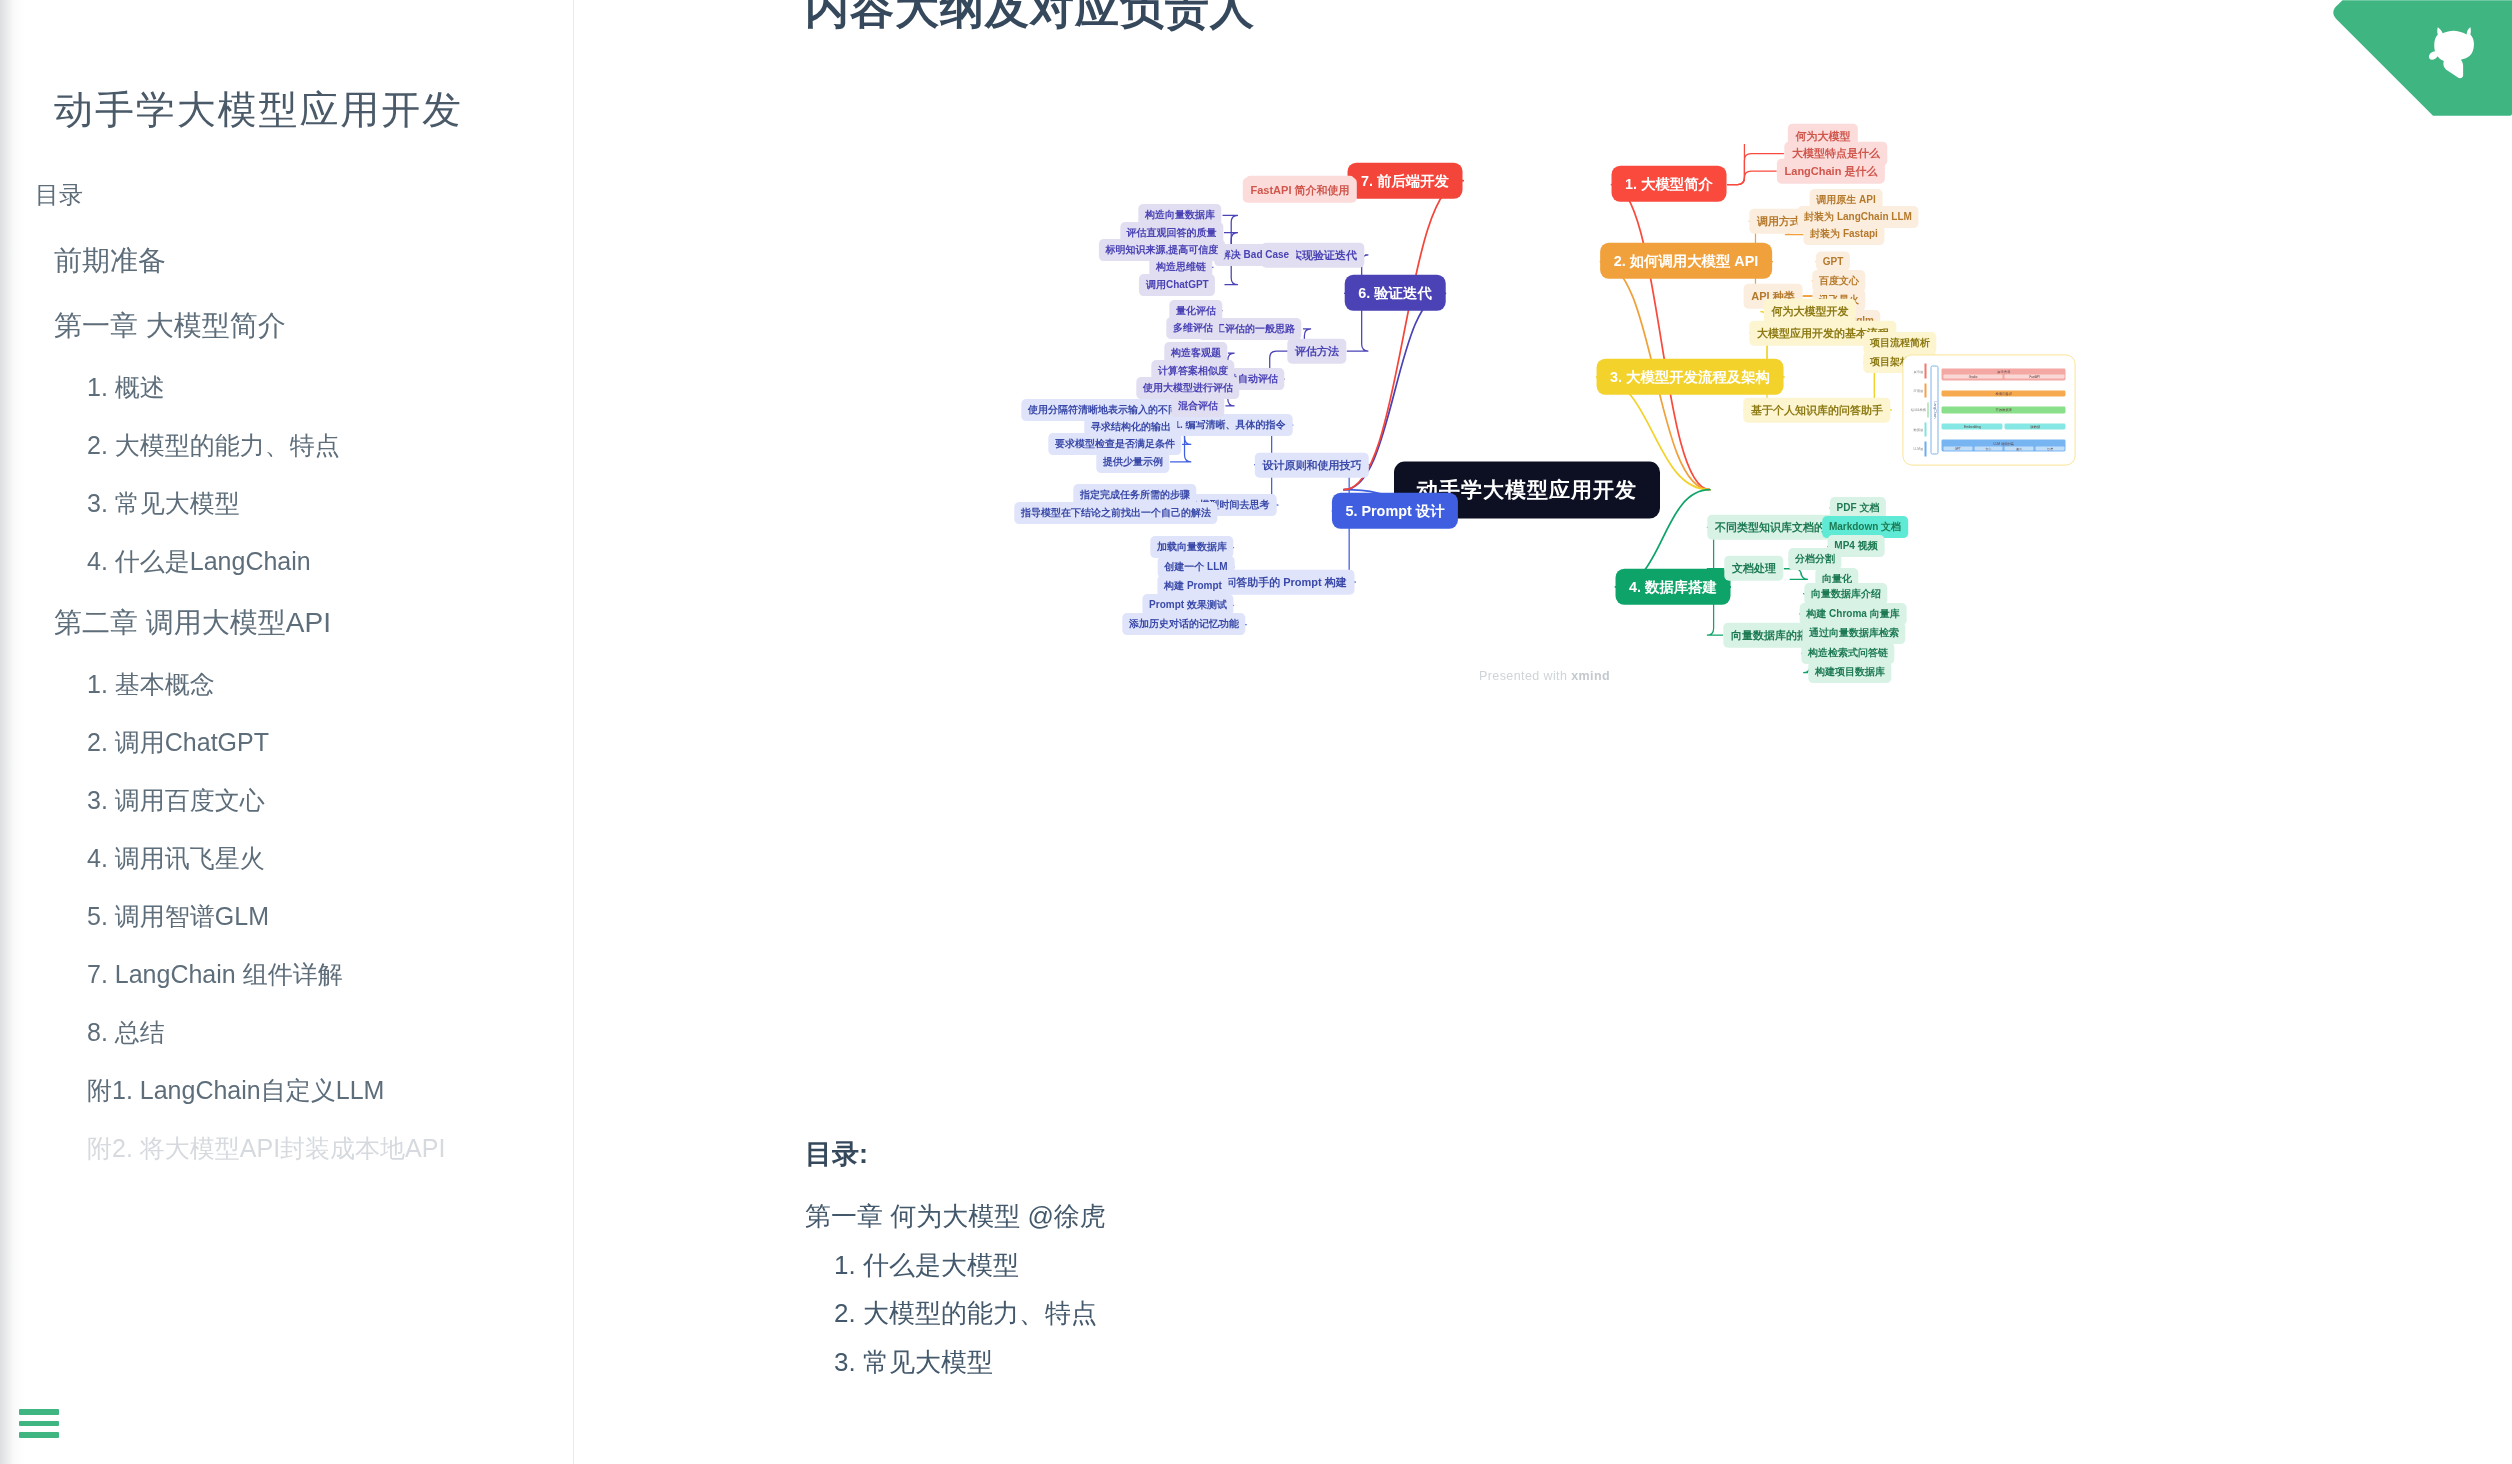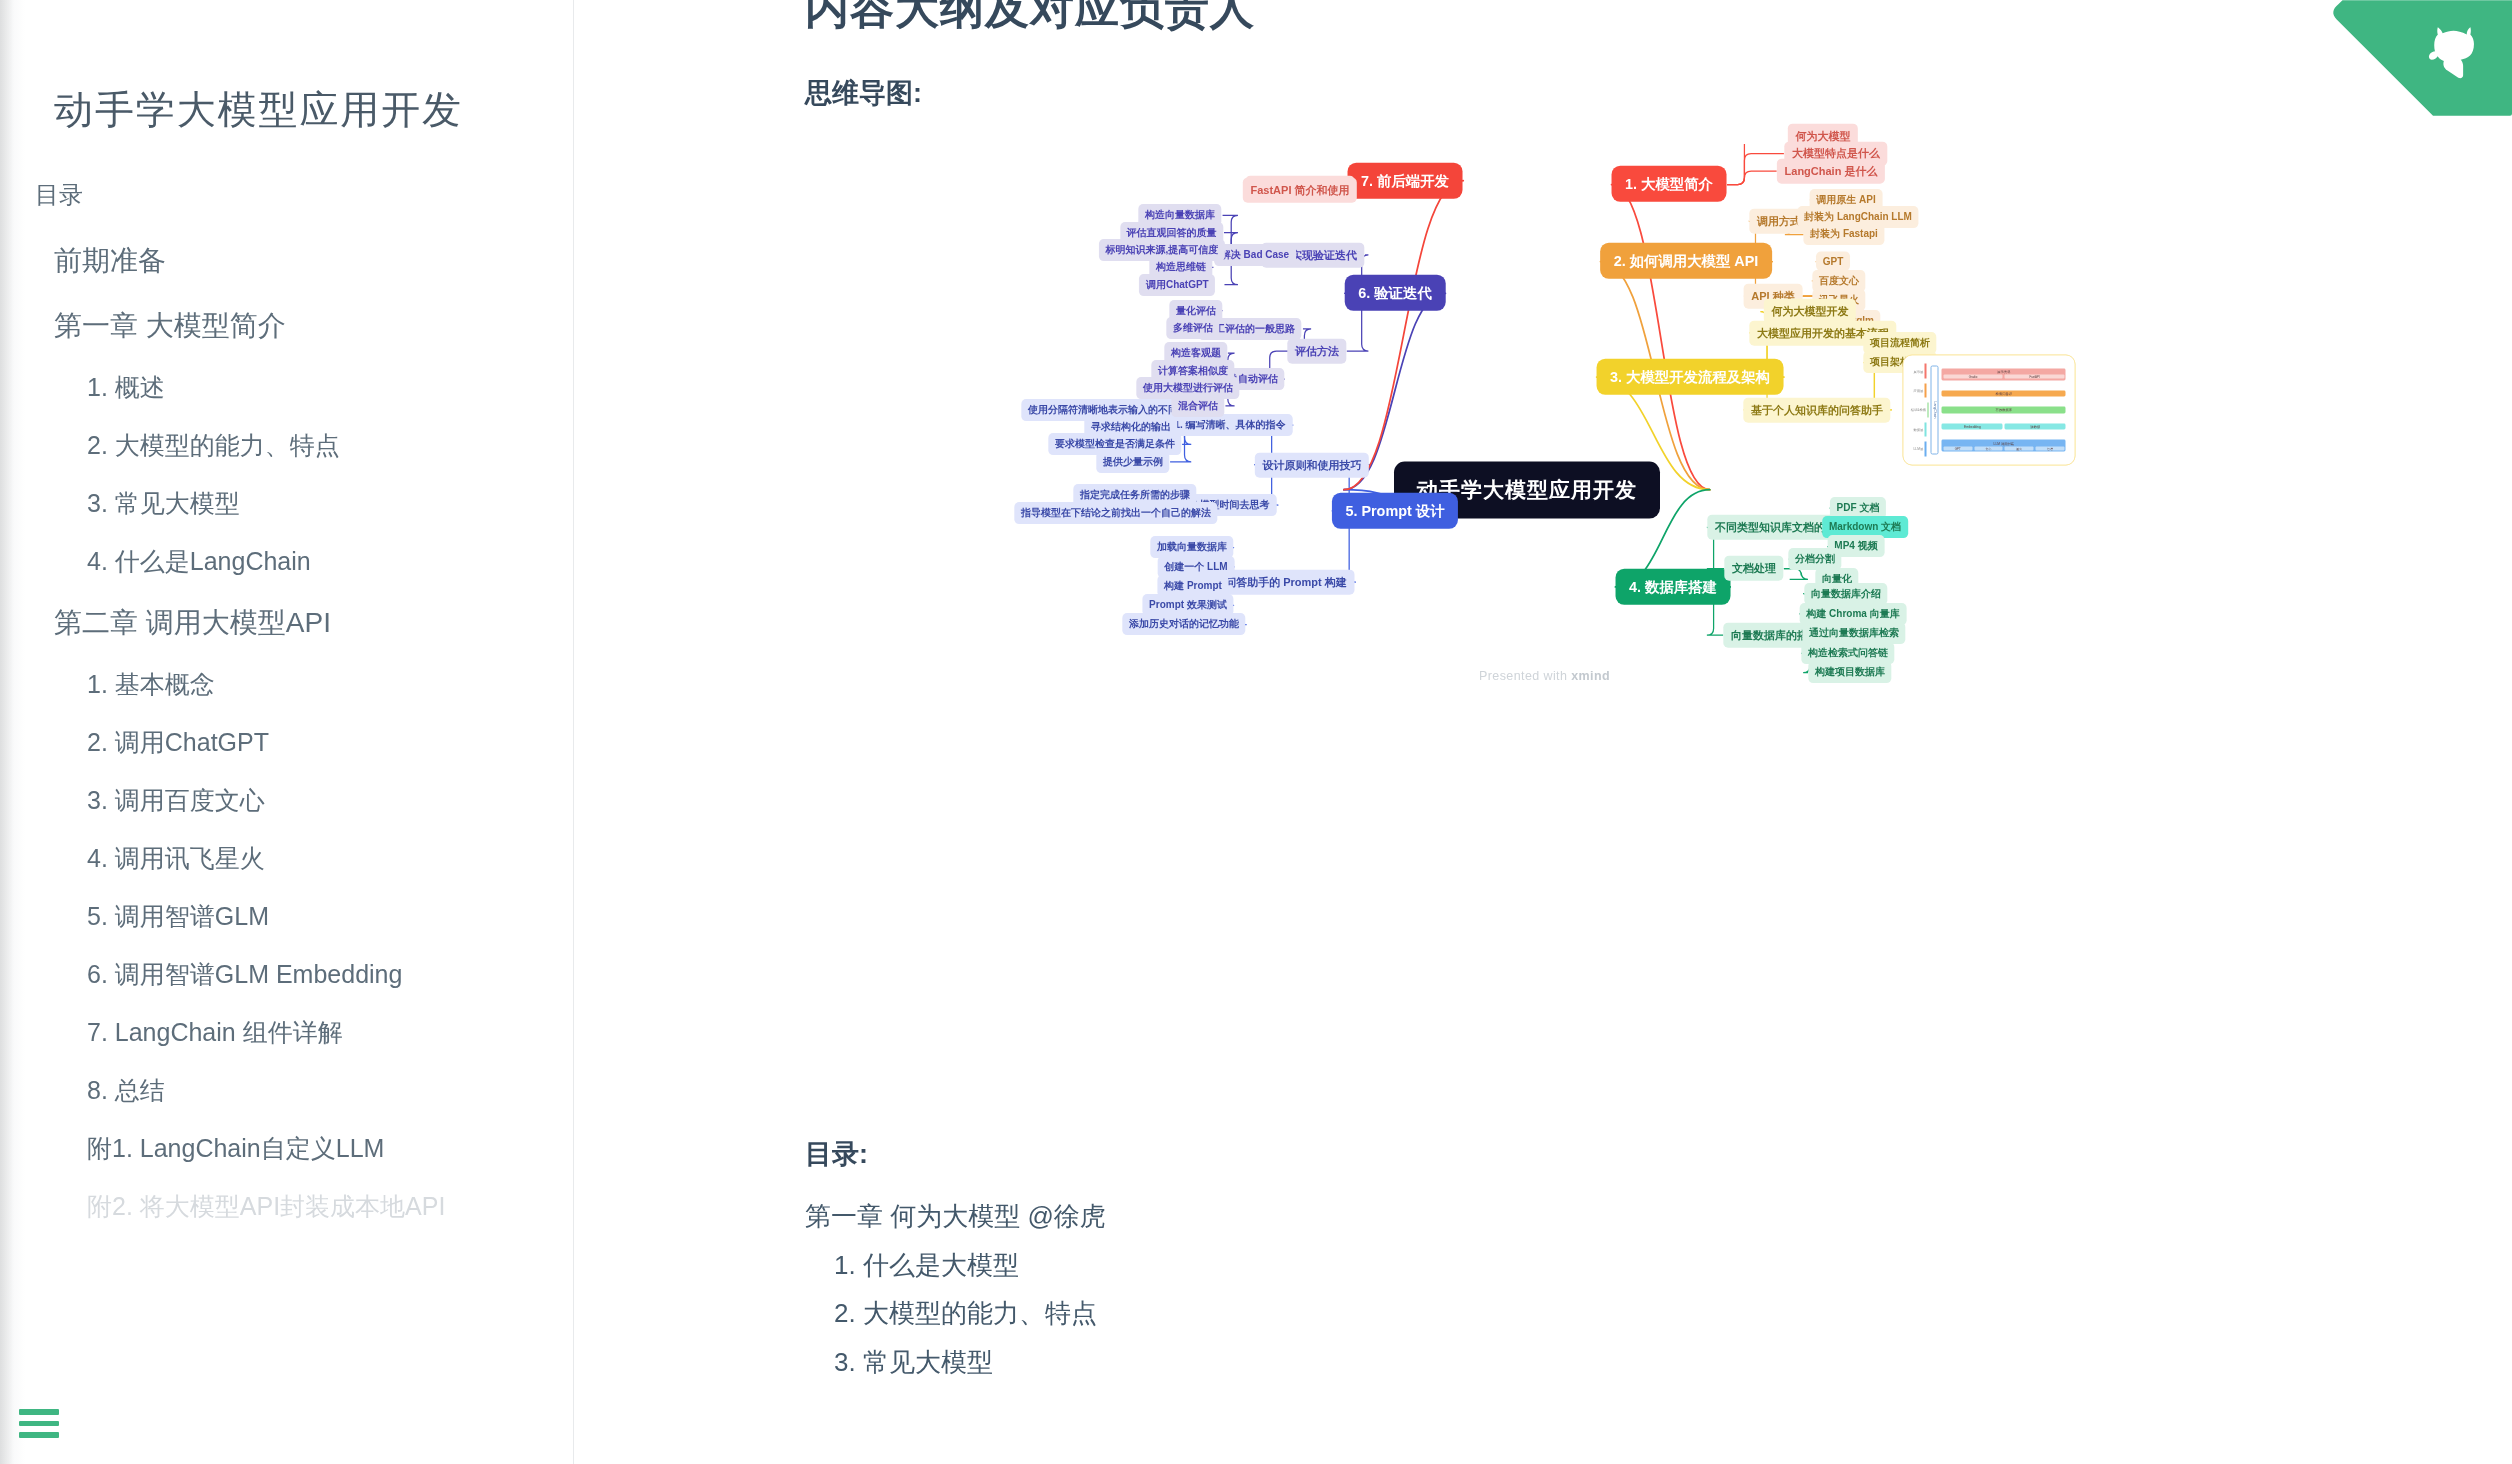--- a/index.html
+++ b/index.html
@@ -112,36 +112,34 @@
       <li class="sb-item lvl2">1. 概述</li>
       <li class="sb-item lvl2">2. 大模型的能力、特点</li>
       <li class="sb-item lvl2">3. 常见大模型</li>
       <li class="sb-item lvl2">4. 什么是LangChain</li>
       <li class="sb-item lvl1">第二章 调用大模型API</li>
       <li class="sb-item lvl2">1. 基本概念</li>
       <li class="sb-item lvl2">2. 调用ChatGPT</li>
       <li class="sb-item lvl2">3. 调用百度文心</li>
       <li class="sb-item lvl2">4. 调用讯飞星火</li>
       <li class="sb-item lvl2">5. 调用智谱GLM</li>
-      <li class="sb-item lvl2">6. 调用智谱GLM Embedding</li>
       <li class="sb-item lvl2">7. LangChain 组件详解</li>
       <li class="sb-item lvl2">8. 总结</li>
       <li class="sb-item lvl2">附1. LangChain自定义LLM</li>
       <li class="sb-item lvl2 faded">附2. 将大模型API封装成本地API</li>
     </ul>
   <div class="hamburger">
     <span></span>
     <span></span>
     <span></span>
   </div>
 </div>
 
 <div id="main">
   <div class="doc-h1">内容大纲及对应负责人</div>
-  <div class="doc-h3">思维导图:</div>
 
   <div id="mindmap">
     <svg id="mm-svg" viewBox="0 0 1400 1000" width="1348" height="963">
         <path d="M572,359 C521,359 521,42 470,42" stroke="#f94a3d" fill="none" stroke-width="1.8" stroke-linecap="round"></path>
         <path d="M590,42 L601,42 Q608,42 608,35 L608,-1 Q608,-8 615,-8 L653,-8" stroke="#f94a3d" fill="none" stroke-width="1.3"></path>
         <path d="M590,42 L601,42 Q608,42 608,35 L608,17 Q608,10 615,10 L649,10" stroke="#f94a3d" fill="none" stroke-width="1.3"></path>
         <path d="M590,42 L601,42 Q608,42 608,35 L608,35 Q608,28 615,28 L641.5,28" stroke="#f94a3d" fill="none" stroke-width="1.3"></path>
         <path d="M572,359 C515.25,359 515.25,122 458.5,122" stroke="#f0a13c" fill="none" stroke-width="1.8" stroke-linecap="round"></path>
         <path d="M637.5,122 L626.5,122 Q619.5,122 619.5,115 L619.5,87 Q619.5,80 612.5,80 L613,80" stroke="#f0a13c" fill="none" stroke-width="1.3"></path>
         <path d="M675,80 L686,80 Q693,80 693,73 L693,65 Q693,58 700,58 L676,58" stroke="#f0a13c" fill="none" stroke-width="1.3"></path>

